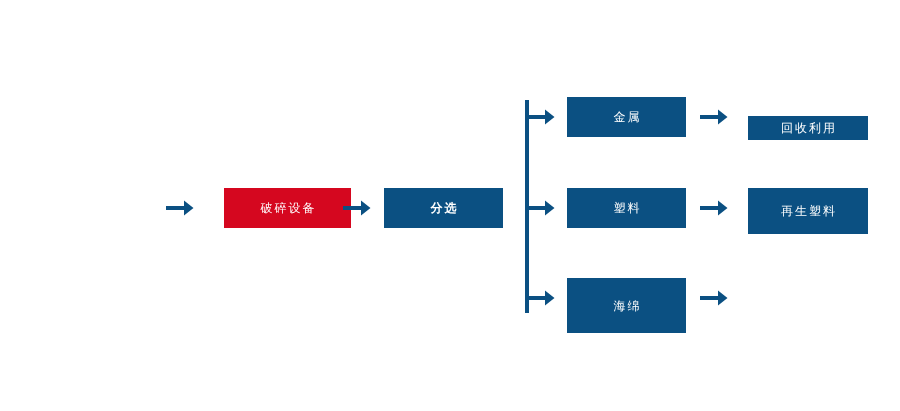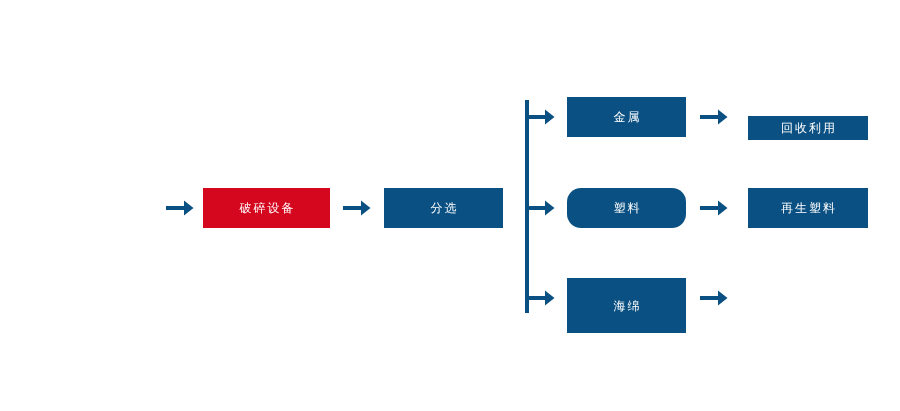--- a/index.html
+++ b/index.html
@@ -30,21 +30,21 @@
     justify-content: center;
     color: #ffffff;
     font-size: 12px;
     letter-spacing: 2px;
     line-height: 1;
     text-indent: 2px;
     white-space: nowrap;
     user-select: none;
   }
   .node.blue { background: #0b5082; }
-  .node.red  { background: #d5071f; }
+  .node.red  { background: #d5071f; margin-left: 21px; }
 
   
   .arrow {
     position: absolute;
     display: block;
   }
   .arrow svg { display: block; }
 
   
   .split-bar {
@@ -65,21 +65,21 @@
   </span>
 
   <div class="node red" style="left:203px; top:188px; width:127px; height:40px;">破碎设备</div>
 
   <span class="arrow" style="left:343px; top:198px; width:28px; height:20px;">
     <svg width="28" height="20" viewBox="0 0 28 20" aria-hidden="true">
       <path d="M0 8 H18 V2.5 L27.5 10 L18 17.5 V12 H0 Z" fill="#0b5082"></path>
     </svg>
   </span>
 
-  <div class="node blue" style="left:384px; top:188px; width:119px; height:40px;">分选</div>
+  <div class="node blue" style="left:384px; top:188px; width:119px; height:40px;font-weight:bold;">分选</div>
 
   <div class="split-bar" style="left:525px; top:100px; width:4px; height:213px;"></div>
 
   <span class="arrow" style="left:527px; top:107px; width:28px; height:20px;">
     <svg width="28" height="20" viewBox="0 0 28 20" aria-hidden="true">
       <path d="M0 8 H18 V2.5 L27.5 10 L18 17.5 V12 H0 Z" fill="#0b5082"></path>
     </svg>
   </span>
 
   <div class="node blue" style="left:567px; top:97px; width:119px; height:40px;">金属</div>
@@ -91,29 +91,29 @@
   </span>
 
   <div class="node blue" style="left:748px; top:97px; width:120px; height:24px;margin-top:19px;">回收利用</div>
 
   <span class="arrow" style="left:527px; top:198px; width:28px; height:20px;">
     <svg width="28" height="20" viewBox="0 0 28 20" aria-hidden="true">
       <path d="M0 8 H18 V2.5 L27.5 10 L18 17.5 V12 H0 Z" fill="#0b5082"></path>
     </svg>
   </span>
 
-  <div class="node blue" style="left:567px; top:188px; width:119px; height:40px;border-radius:14px;">塑料</div>
+  <div class="node blue" style="left:567px; top:188px; width:119px; height:40px;">塑料</div>
 
   <span class="arrow" style="left:700px; top:198px; width:28px; height:20px;">
     <svg width="28" height="20" viewBox="0 0 28 20" aria-hidden="true">
       <path d="M0 8 H18 V2.5 L27.5 10 L18 17.5 V12 H0 Z" fill="#0b5082"></path>
     </svg>
   </span>
 
-  <div class="node blue" style="left:748px; top:188px; width:120px; height:40px;">再生塑料</div>
+  <div class="node blue" style="left:748px; top:188px; width:120px; height:46px;">再生塑料</div>
 
   <span class="arrow" style="left:527px; top:288px; width:28px; height:20px;">
     <svg width="28" height="20" viewBox="0 0 28 20" aria-hidden="true">
       <path d="M0 8 H18 V2.5 L27.5 10 L18 17.5 V12 H0 Z" fill="#0b5082"></path>
     </svg>
   </span>
 
   <div class="node blue" style="left:567px; top:278px; width:119px; height:55px;">海绵</div>
 
   <span class="arrow" style="left:700px; top:288px; width:28px; height:20px;">

